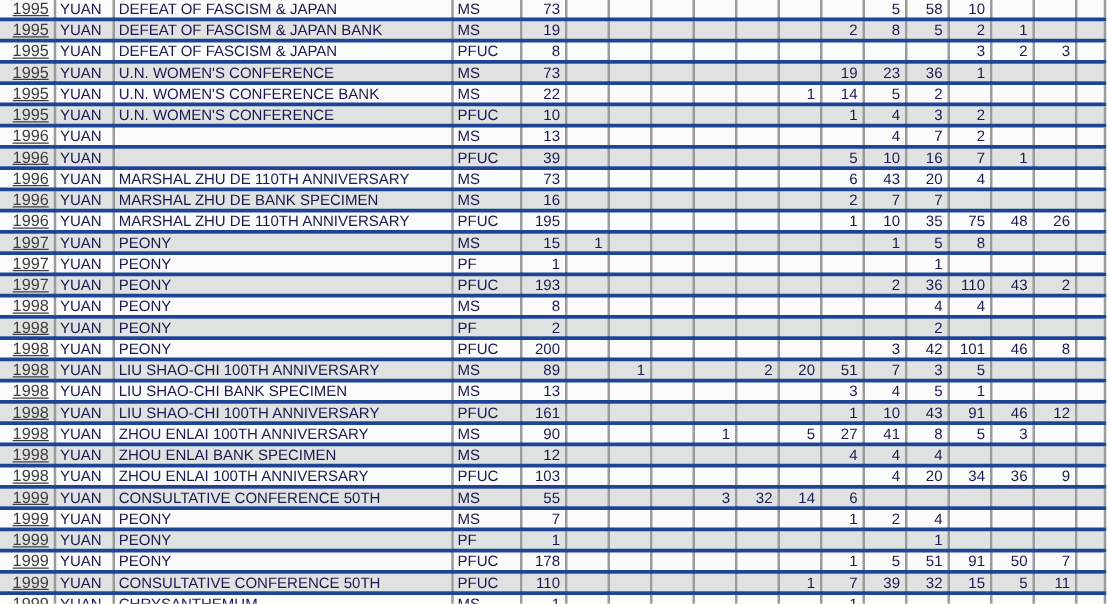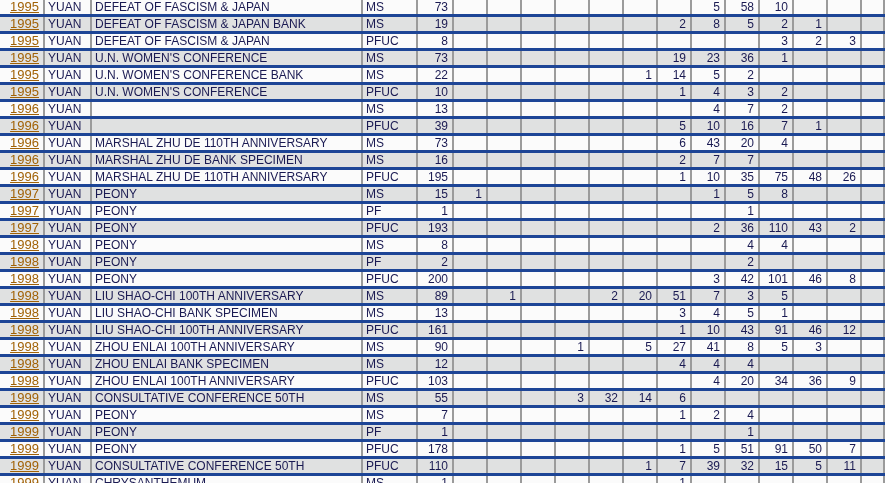--- a/index.html
+++ b/index.html
@@ -12,21 +12,21 @@
     height:13px; padding:0 4px 0 3px;
     font-size:12px; line-height:13px; color:#1a1a52;
     border-right:2px solid #9b9b9b;
     overflow:hidden; white-space:nowrap;
   }
   table.census tr { border-bottom:3px solid #1d4596; }
   tr.odd  { background:#fbfbfb; }
   tr.even { background:#e0e1e1; }
 
   td.year  { text-align:right; padding-right:6px; }
-  .yearlink { color:#a16207; text-decoration:underline; font-size:13px; }
+  .yearlink { color:#404040; text-decoration:underline; font-size:13px; }
   td.txt   { text-align:left; }
   td.num   { text-align:right; }
 
   .watermark {
     position:absolute; left:686px; top:444px; width:200px;
     font-size:19px; font-weight:bold; letter-spacing:0.5px;
     color:rgba(243,146,60,0.85);
     text-shadow:1px 1px 0 rgba(205,105,25,0.35);
     pointer-events:none;
   }

